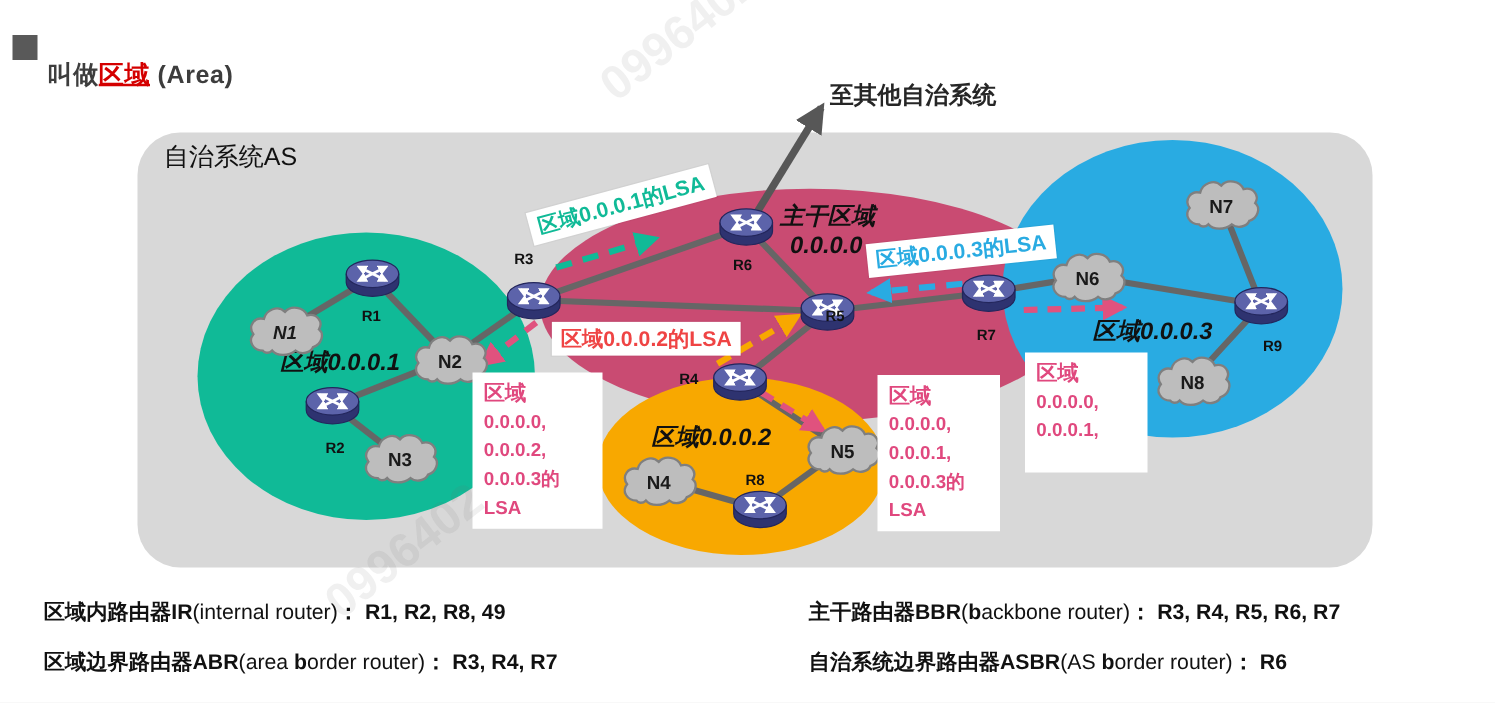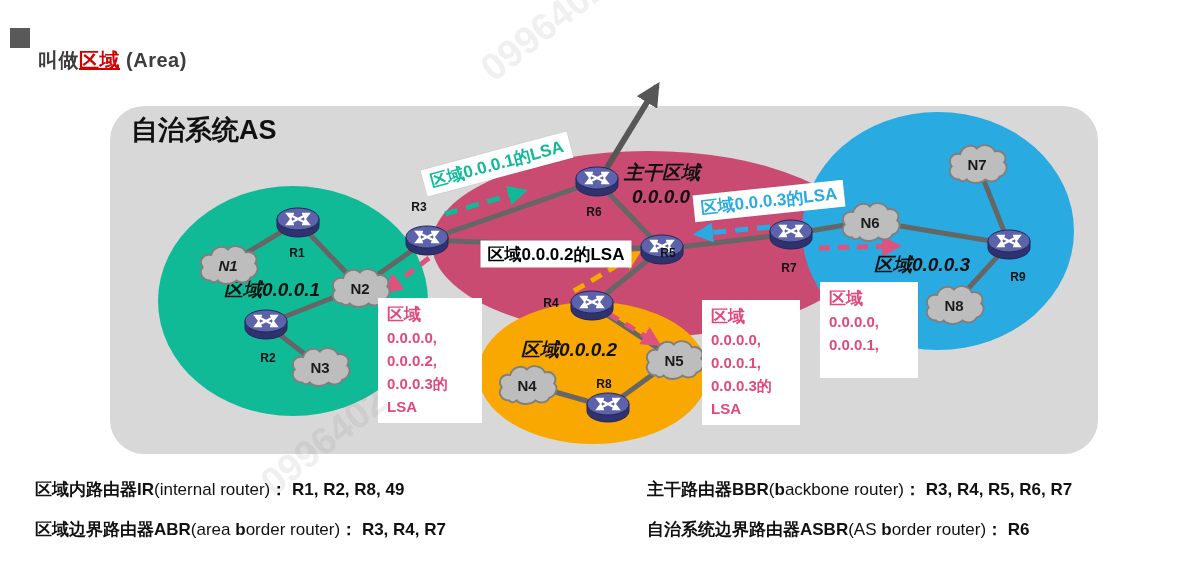--- a/index.html
+++ b/index.html
@@ -3,21 +3,21 @@
 <meta charset="utf-8">
 <style>
   html,body{margin:0;padding:0;background:#fff;}
   .stage{position:relative;width:1196px;height:562px;background:#fff;overflow:hidden;
          font-family:"Liberation Sans","DejaVu Sans",sans-serif;}
   .abs{position:absolute;}
   .bullet{left:10px;top:28px;width:20px;height:20px;background:#595959;z-index:9;}
   .title{left:38px;top:17px;font-size:20px;font-weight:700;line-height:29px;letter-spacing:.5px;z-index:9;white-space:nowrap;}
   .hl{text-decoration:underline;}
   .as-box{left:110px;top:106px;width:988px;height:348px;border-radius:34px;z-index:1;}
-  .as-label{left:131px;top:112px;font-size:27px;font-weight:700;color:#111;z-index:5;}
+  .as-label{left:131px;top:112px;font-size:20px;font-weight:400;color:#111;z-index:5;}
   .ellipse{border-radius:50%;z-index:2;}
   .area-label{font-weight:700;font-size:19px;color:#111;transform:translate(-50%,-50%);white-space:nowrap;z-index:4;font-style:italic;}
   .ext-label{left:664px;top:63px;font-size:19px;font-weight:700;color:#262626;z-index:9;white-space:nowrap;}
   #net{position:absolute;left:0;top:0;z-index:3;pointer-events:none;}
   .node{position:absolute;z-index:4;}
   .node-label{position:absolute;font-weight:700;font-size:12px;color:#111;transform:translate(-50%,-50%);z-index:5;white-space:nowrap;}
   .cloud-label{position:absolute;left:0;top:0;right:0;bottom:2px;display:flex;align-items:center;justify-content:center;
                font-weight:700;font-size:15px;color:#1a1a1a;}
   .tag{transform:translate(-50%,-50%) rotate(var(--r,0deg));background:#fff;padding:2px 7px;font-weight:700;font-size:17px;
        white-space:nowrap;z-index:6;box-shadow:0 0 0 1px rgba(0,0,0,.03);}
@@ -175,21 +175,21 @@
       <div class="node-label" style="left: 789px; top: 268px;">R7</div>
       <div class="node" style="left: 585px; top: 390px;"><svg width="46" height="34" viewBox="0 0 46 34">
           <use href="#router-sym"></use>
         </svg></div>
       <div class="node-label" style="left: 604px; top: 384px;">R8</div>
       <div class="node" style="left: 986px; top: 227px;"><svg width="46" height="34" viewBox="0 0 46 34">
           <use href="#router-sym"></use>
         </svg></div>
       <div class="node-label" style="left: 1018px; top: 277px;">R9</div>
       <div class="abs tag" style="left: 497px; top: 164px; color: rgb(16, 186, 151); --r: -15deg;">区域0.0.0.1的LSA</div>
-      <div class="abs tag" style="left: 517px; top: 254px; color: #000000; margin-left: 39px; --r: 0deg;">区域0.0.0.2的LSA</div>
+      <div class="abs tag" style="left: 517px; top: 271px; color: #ef4444; --r: 0deg;">区域0.0.0.2的LSA</div>
       <div class="abs tag" style="left: 769px; top: 201px; color: rgb(41, 171, 226); --r: -6deg;">区域0.0.0.3的LSA</div>
       <div class="abs lsa-box" style="left: 378px; top: 298px; width: 104px; min-height: 100px; color: rgb(224, 72, 126);">
         <div class="bt">区域</div>
         <div>0.0.0.0,</div>
         <div>0.0.0.2,</div>
         <div>0.0.0.3的LSA</div>
       </div>
       <div class="abs lsa-box" style="left: 702px; top: 300px; width: 98px; min-height: 96px; color: rgb(224, 72, 126);">
         <div class="bt">区域</div>
         <div>0.0.0.0,</div>
@@ -200,17 +200,18 @@
         <div class="bt">区域</div>
         <div>0.0.0.0,</div>
         <div>0.0.0.1,</div>
       </div>
       <div class="legend-item" style="left: 35px; top: 478px;"><b>区域内路由器IR</b><span>(internal router)</span><b>： </b><b>R1, R2, R8, 49</b></div>
       <div class="legend-item" style="left: 647px; top: 478px;"><b>主干路由器BBR</b><span>(</span><b>b</b><span>ackbone router)</span><b>： </b><b>R3, R4, R5, R6, R7</b></div>
       <div class="legend-item" style="left: 35px; top: 518px;"><b>区域边界路由器ABR</b><span>(area </span><b>b</b><span>order router)</span><b>： </b><b>R3, R4, R7</b></div>
       <div class="legend-item" style="left: 647px; top: 518px;"><b>自治系统边界路由器ASBR</b><span>(AS </span><b>b</b><span>order router)</span><b>： </b><b>R6</b></div>
     </div>
 
+  <div class="abs ext-label">至其他自治系统</div>
 
   <div class="abs wm" style="left:470px;top:6px">0996402</div>
   <div class="abs wm" style="left:250px;top:420px">0996402</div>
 
 </div>
 
 </body></html>

